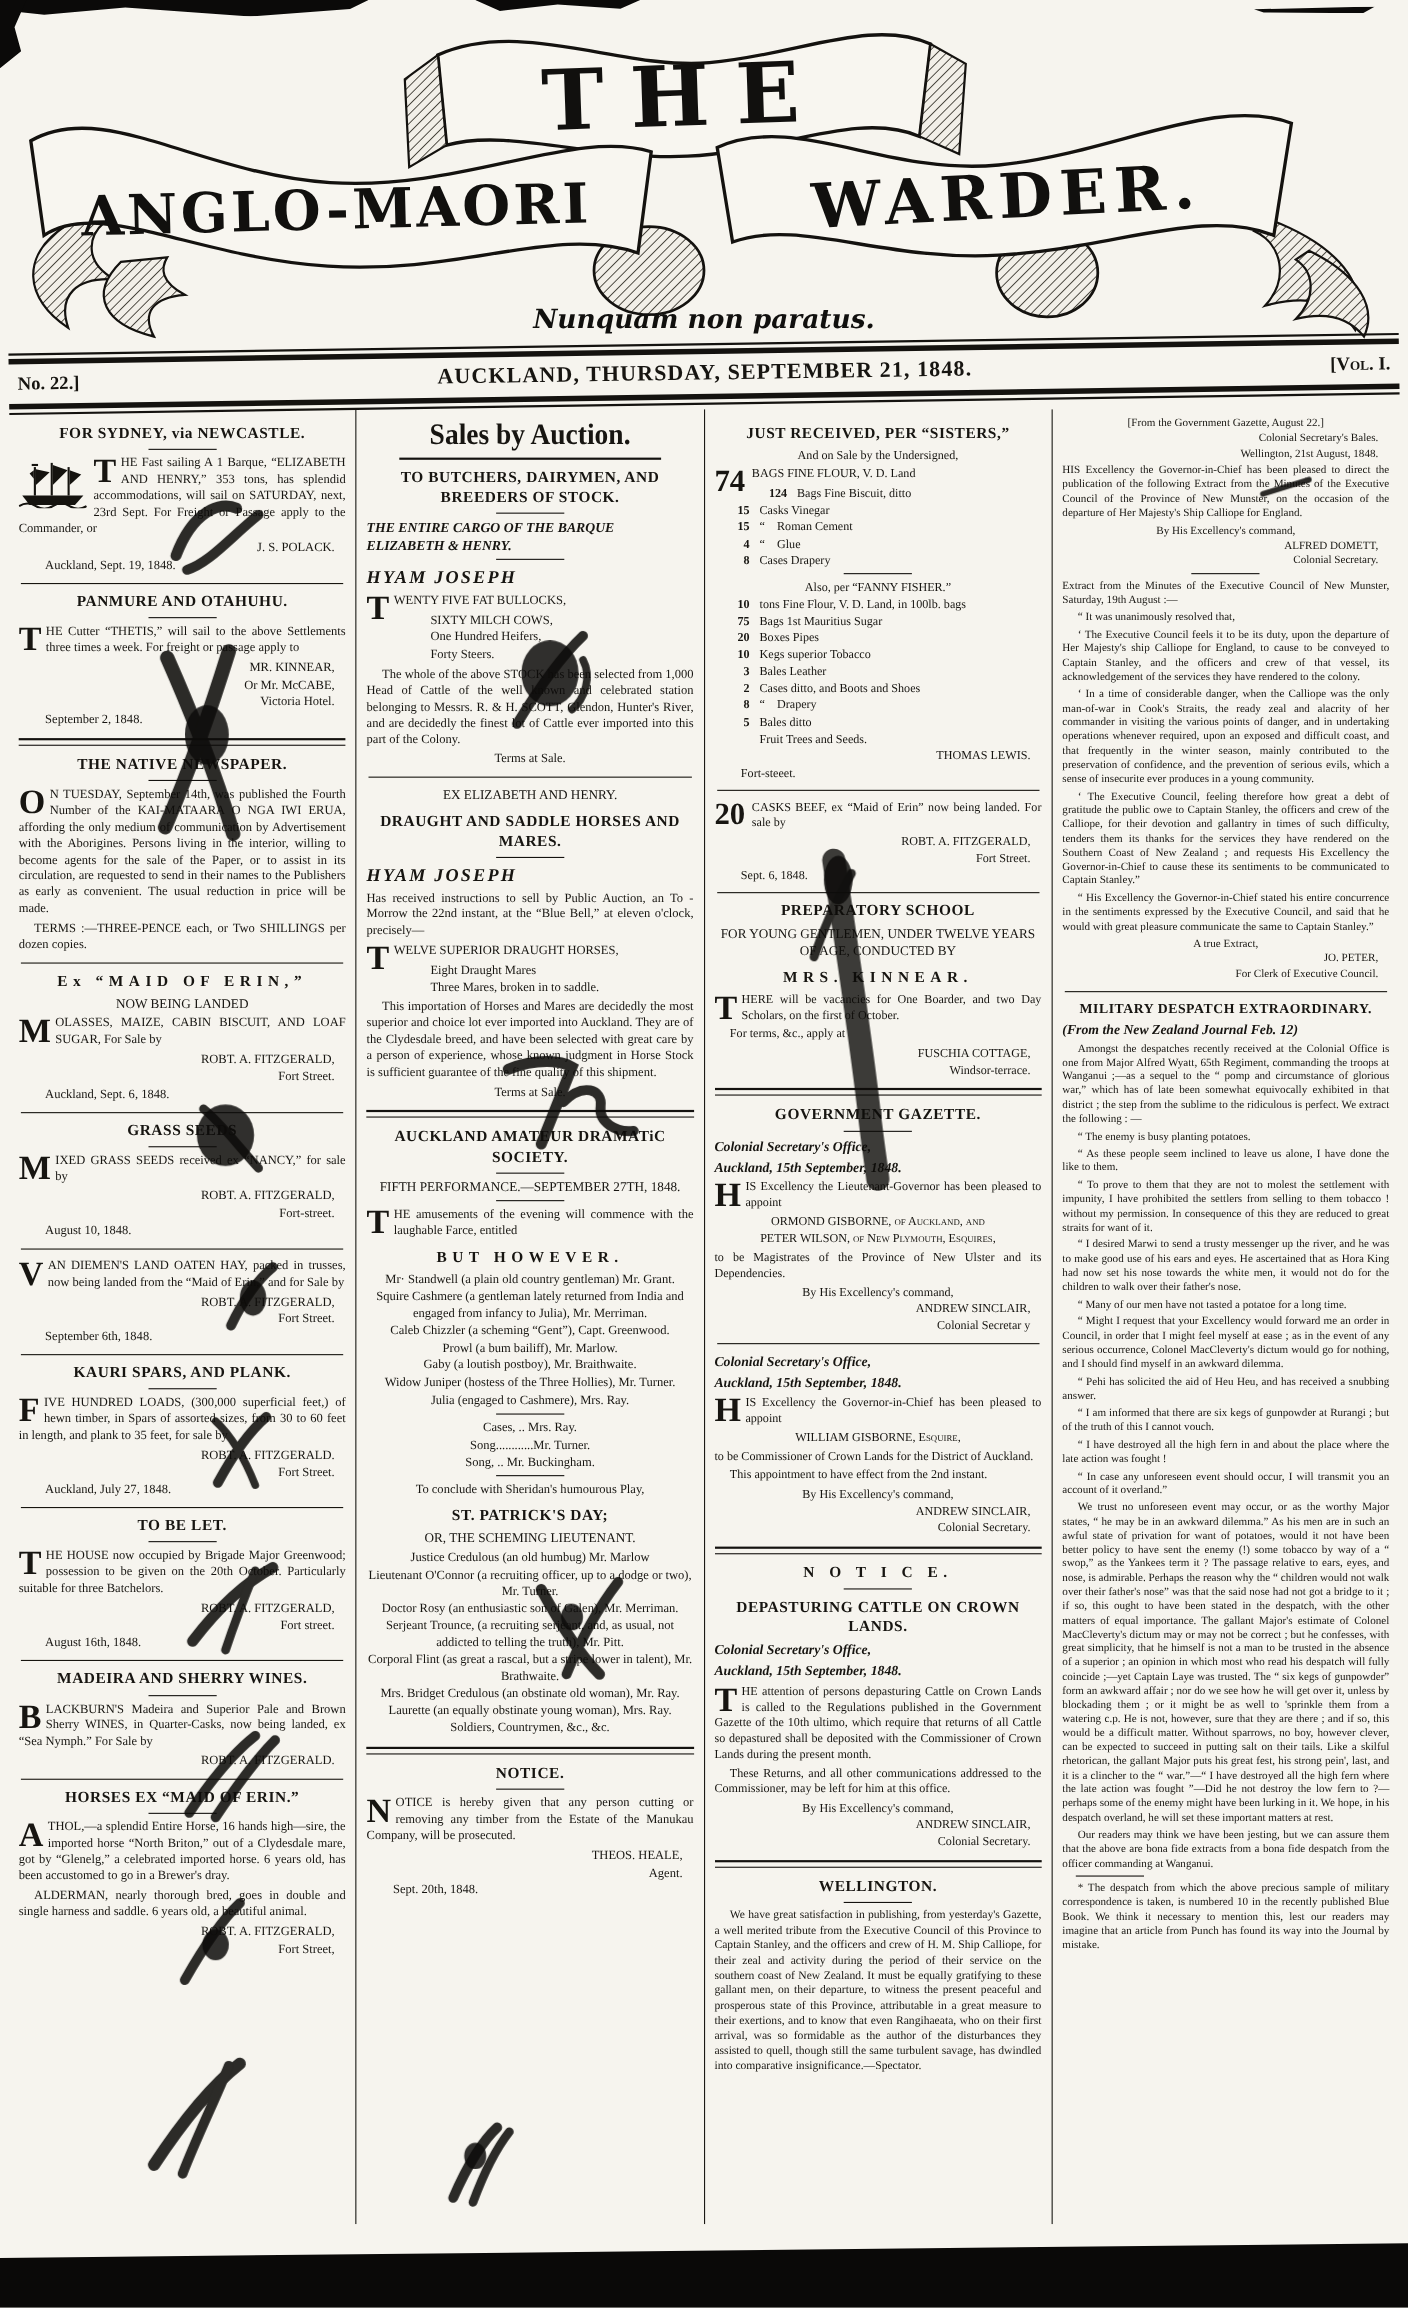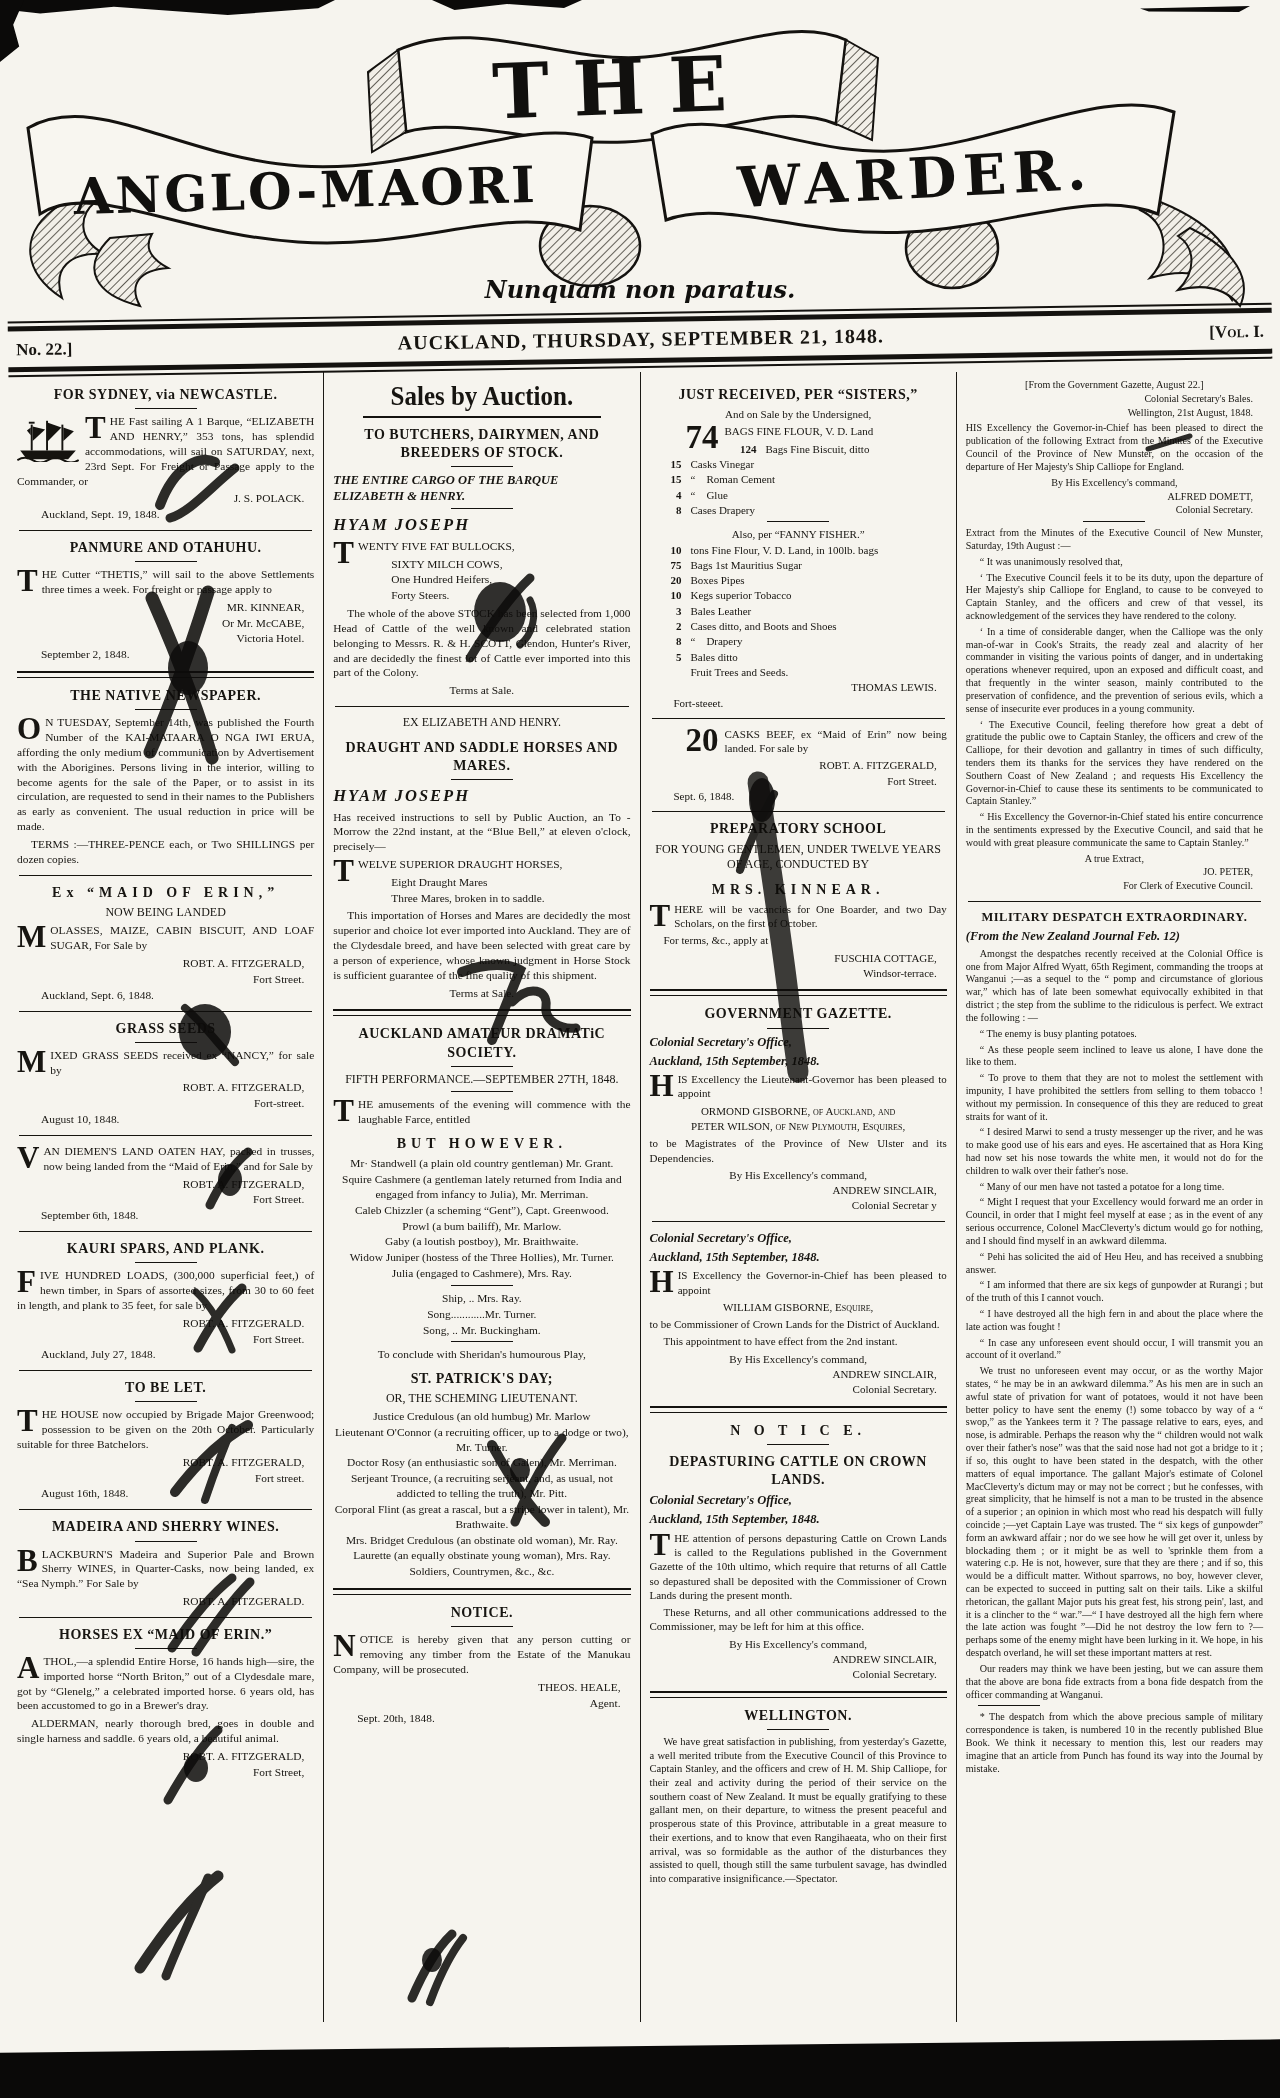--- a/index.html
+++ b/index.html
@@ -32,21 +32,21 @@
   .h2.sm{font-size:12.5px;}
   .bl{font-size:25px;font-weight:bold;text-align:center;margin:2px 0 1px;transform:scaleY(1.08);}
   .blrule{border-top:2px solid #14120f;margin:3px 30px 8px;}
   .ith{text-align:left;font-style:italic;font-weight:bold;font-size:12.5px;margin:3px 0;}
   .ith.big{font-size:16.5px;letter-spacing:2px;}
   .scl{text-align:center;font-variant:small-caps;font-size:12px;margin:2px 0;}
   .para{text-align:justify;margin:3px 0;}
   .para.in{text-indent:14px;}
   .para.sm{font-size:.96em;}
   .drop{float:left;font-size:31px;line-height:25px;font-weight:bold;padding:1px 4px 0 0;}
-  .bignum{float:left;font-size:33px;line-height:27px;font-weight:bold;padding:0 6px 0 0;margin-left:36px;}
+  .bignum{float:left;font-size:28px;line-height:27px;font-weight:bold;padding:0 6px 0 0;}
   .shipwrap{float:left;width:62px;margin:2px 6px 0 0;}
   .shipwrap svg{display:block;width:62px;height:46px;}
   .cast{text-align:center;margin:1px 0;}
   .listrow{display:flex;margin:1px 0;}
   .qty{width:32px;text-align:right;padding-right:9px;font-weight:600;}
   .litxt{flex:1;}
   .rt{text-align:right;padding-right:10px;margin:1px 0;}
   .rt.sc{font-variant:small-caps;}
   .lt{padding-left:24px;margin:1px 0;}
   .lt.in2{padding-left:58px;}
@@ -227,21 +227,21 @@
         <div class="para"><span class="drop">T</span>HE amusements of the evening will commence with the laughable Farce, entitled</div>
         <div class="h2 ls">BUT HOWEVER.</div>
         <div class="cast">Mr· Standwell (a plain old country gentleman) Mr. Grant.</div>
         <div class="cast">Squire Cashmere (a gentleman lately returned from India and engaged from infancy to Julia), Mr. Merriman.</div>
         <div class="cast">Caleb Chizzler (a scheming “Gent”), Capt. Greenwood.</div>
         <div class="cast">Prowl (a bum bailiff), Mr. Marlow.</div>
         <div class="cast">Gaby (a loutish postboy), Mr. Braithwaite.</div>
         <div class="cast">Widow Juniper (hostess of the Three Hollies), Mr. Turner.</div>
         <div class="cast">Julia (engaged to Cashmere), Mrs. Ray.</div>
         <div class="srule"></div>
-        <div class="ct">Ship, .. Mrs. Ray.</div>
+        <div class="ct">Cases, .. Mrs. Ray.</div>
         <div class="ct">Song............Mr. Turner.</div>
         <div class="ct">Song, .. Mr. Buckingham.</div>
         <div class="srule"></div>
         <div class="ct">To conclude with Sheridan's humourous Play,</div>
         <div class="h2">ST. PATRICK'S DAY;</div>
         <div class="scl">OR, THE SCHEMING LIEUTENANT.</div>
         <div class="cast">Justice Credulous (an old humbug) Mr. Marlow</div>
         <div class="cast">Lieutenant O'Connor (a recruiting officer, up to a dodge or two), Mr. Turner.</div>
         <div class="cast">Doctor Rosy (an enthusiastic son of Galen), Mr. Merriman.</div>
         <div class="cast">Serjeant Trounce, (a recruiting serjeant, and, as usual, not addicted to telling the truth), Mr. Pitt.</div>

